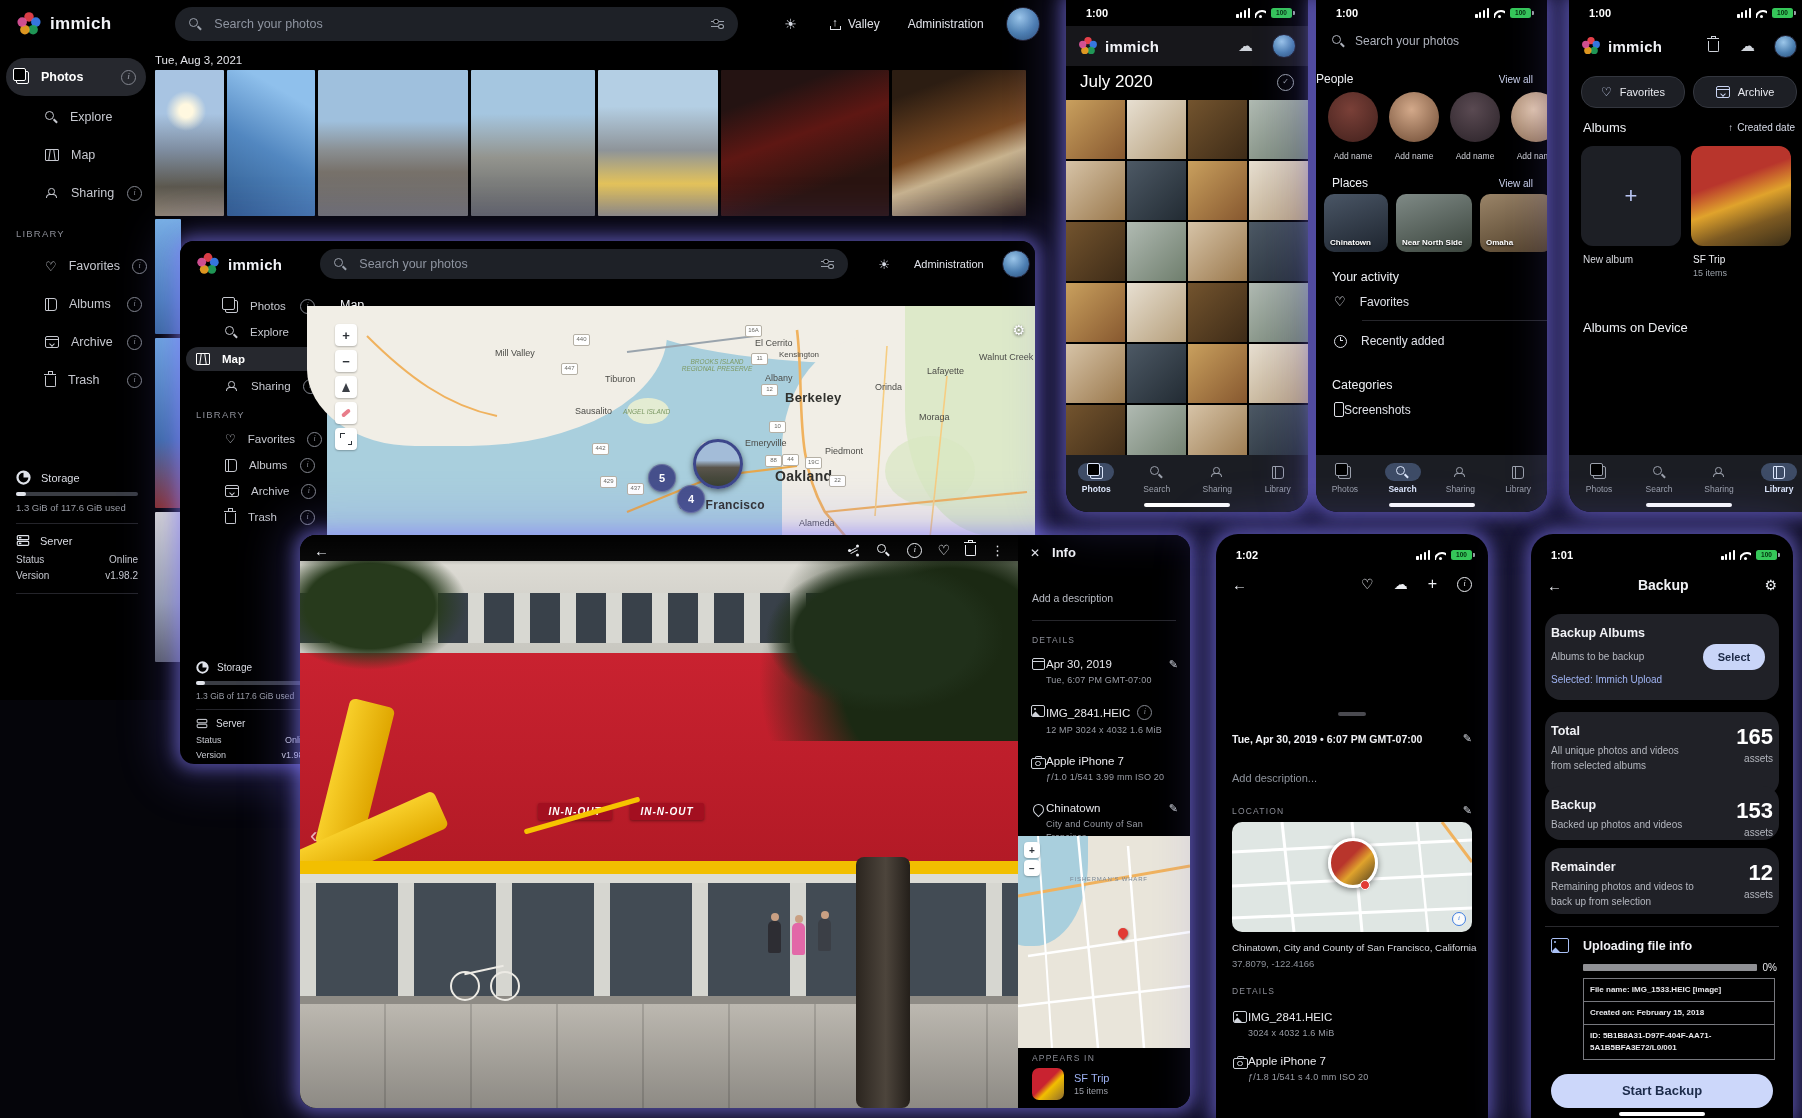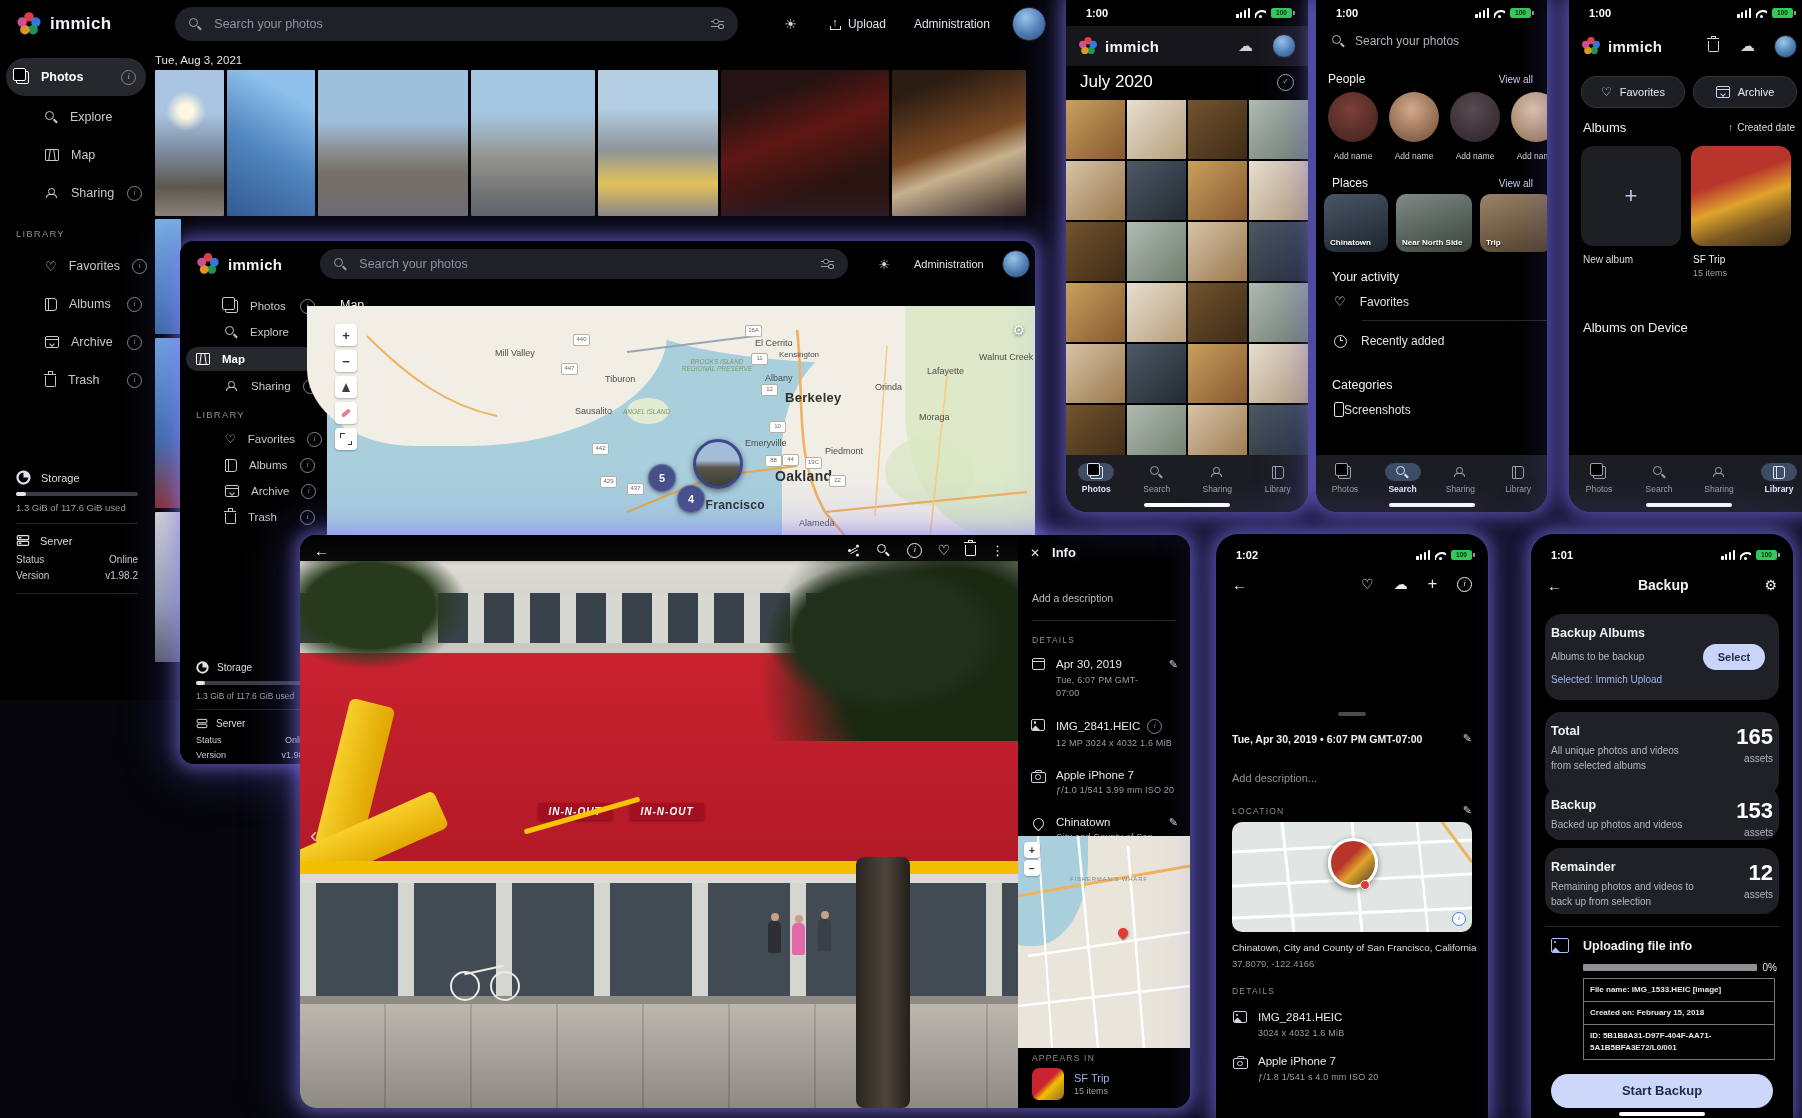--- a/index.html
+++ b/index.html
@@ -111,21 +111,21 @@
        font-size:6px;color:#6b6b66;text-align:center;line-height:9.5px;padding:0 1.5px;}
   .clu{position:absolute;width:26px;height:26px;border-radius:50%;background:#46508b;color:#fff;font-size:11px;font-weight:bold;
        display:flex;align-items:center;justify-content:center;box-shadow:0 1px 4px #0007;border:1px solid #ffffff30;}
   .pmk{position:absolute;width:44px;height:44px;border-radius:50%;border:3px solid #3d478a;overflow:hidden;
        background:linear-gradient(#a3bcd8 42%,#5a554c 58%,#39402f);box-shadow:0 2px 6px #0008;}
   .mbtn{width:22px;height:22px;background:#fff;border-radius:4px;margin-bottom:4px;color:#2d3238;font-size:13px;font-weight:bold;
         display:flex;align-items:center;justify-content:center;box-shadow:0 1px 2px #0004;}
   .tri-up{width:0;height:0;border-left:4px solid transparent;border-right:4px solid transparent;border-bottom:9px solid #3b3f46;}
 
   
-  .drow{display:flex;gap:10px;padding:9px 12px;align-items:flex-start;}
+  .drow{display:flex;padding:9px 12px;align-items:flex-start;}
   .dicn{width:16px;color:#cfd3da;flex:none;display:flex;justify-content:center;}
   .dtit{font-size:11.5px;color:#e8e8ec;display:flex;align-items:center;gap:5px;}
   .dsub{font-size:9px;color:#9a9da6;margin-top:3.5px;letter-spacing:.2px;line-height:1.5;}
   .dpencil{margin-left:auto;color:#cfd3da;font-size:11px;flex:none;}
 
   
   .pstatus{position:absolute;top:0;left:0;right:0;height:26px;display:flex;align-items:center;padding:0 16px 0 20px;gap:5px;}
   .ptime{font-size:11px;font-weight:bold;color:#fff;flex:1;}
   .phead{position:absolute;left:0;right:0;display:flex;align-items:center;padding:0 12px;background:#17171b;}
   .pnav{position:absolute;left:0;right:0;bottom:0;height:57px;background:#1b1d23;display:flex;padding-top:8px;box-sizing:border-box;}
@@ -177,21 +177,21 @@
         <span class="logoword">immich</span>
       </div>
       <div class="searchpill" style="margin-left:64px;width:535px;">
         <span class="pic i-srch" style="color:#9aa0ab;"></span>
         <input placeholder="Search your photos" style="">
         <span class="pic i-filter" style="color:#9aa0ab;"></span>
       </div>
       <span style="margin-left:46px;font-size:14px;color:#d6dae3;">☀</span>
       <div class="tbtn" style="margin-left:32px;">
         <span class="pic i-upl">↑</span>
-        <span>Upload</span>
+        <span>Valley</span>
       </div>
       <div class="tbtn" style="margin-left:28px;">
         <span>Administration</span>
       </div>
       <div class="avatar" style="width:32px;height:32px;margin-left:22px;"></div>
     </div>
 
     <div class="snav" style="position:absolute;left:0;top:56px;width:152px;">
       <div class="sitem active">
         <span class="pic i-photos"></span>
@@ -708,21 +708,21 @@
           <i style="height:8px"></i>
           <i style="height:10px"></i>
         </span>
       <span class="wifi"></span>
       <span class="batt"><span>100</span></span>
     </div>
     <div class="abs flex" style="left:16px;right:16px;top:34px;gap:10px;color:#aeb2bc;">
       <span class="pic i-srch"></span>
       <span style="font-size:12px;">Search your photos</span>
     </div>
-    <div class="abs flex" style="left:12px;right:14px;top:72px;">
+    <div class="abs flex" style="left:0;right:14px;top:72px;">
       <span style="font-size:12px;color:#eef0f4;flex:1;">People</span>
       <span style="font-size:10px;color:#c8cfea;">View all</span>
     </div>
     <div class="abs" style="left:10px;top:92px;right:0;height:78px;display:flex;gap:7px;overflow:hidden;">
       <div style="width:54px;text-align:center;flex:none;">
         <span class="facec" style="display:inline-block;background:radial-gradient(circle at 45% 35%,#7a4038,#41201c);"></span>
         <div style="font-size:8.5px;color:#cfd0d6;margin-top:5px;white-space:nowrap;">Add name</div>
       </div>
       <div style="width:54px;text-align:center;flex:none;">
         <span class="facec" style="display:inline-block;background:radial-gradient(circle at 45% 35%,#d3a98a,#6d4a33);"></span>
@@ -742,21 +742,21 @@
       <span style="font-size:10px;color:#c8cfea;">View all</span>
     </div>
     <div class="abs" style="left:0;top:194px;right:0;height:60px;">
       <div class="plc" style="left:8px;width:64px;background:linear-gradient(160deg,#4a5666,#1d242e);">
           <b>Chinatown</b>
         </div>
       <div class="plc" style="left:80px;width:76px;background:linear-gradient(160deg,#7f8a86,#3a443c);">
           <b>Near North Side</b>
         </div>
       <div class="plc" style="left:164px;width:72px;background:linear-gradient(160deg,#9a8468,#4f3e28);">
-          <b>Trip</b>
+          <b>Omaha</b>
         </div>
 
     </div>
     <div class="abs" style="left:16px;top:270px;font-size:12.5px;color:#eef0f4;">Your activity</div>
     <div class="abs flex" style="left:18px;right:14px;top:294px;gap:14px;color:#dfe1e8;">
       <span style="font-size:13px;">♡</span>
       <span style="font-size:12px;">Favorites</span>
     </div>
     <div class="abs" style="left:46px;right:0;top:320px;border-top:1px solid #26262b;"></div>
     <div class="abs flex" style="left:18px;right:14px;top:334px;gap:14px;color:#dfe1e8;">

